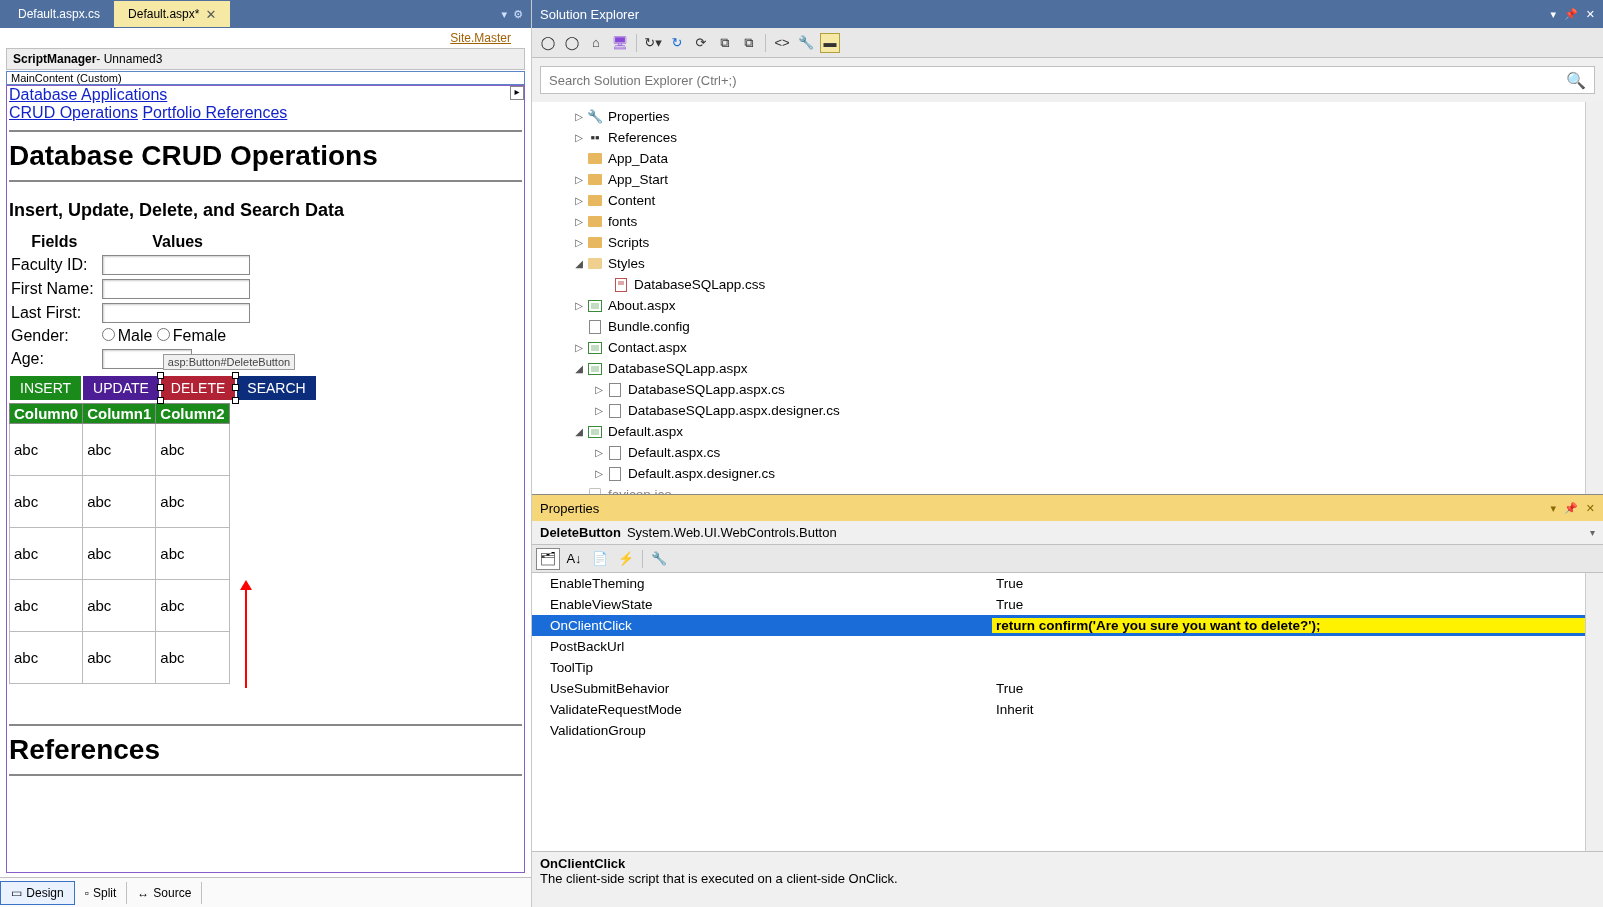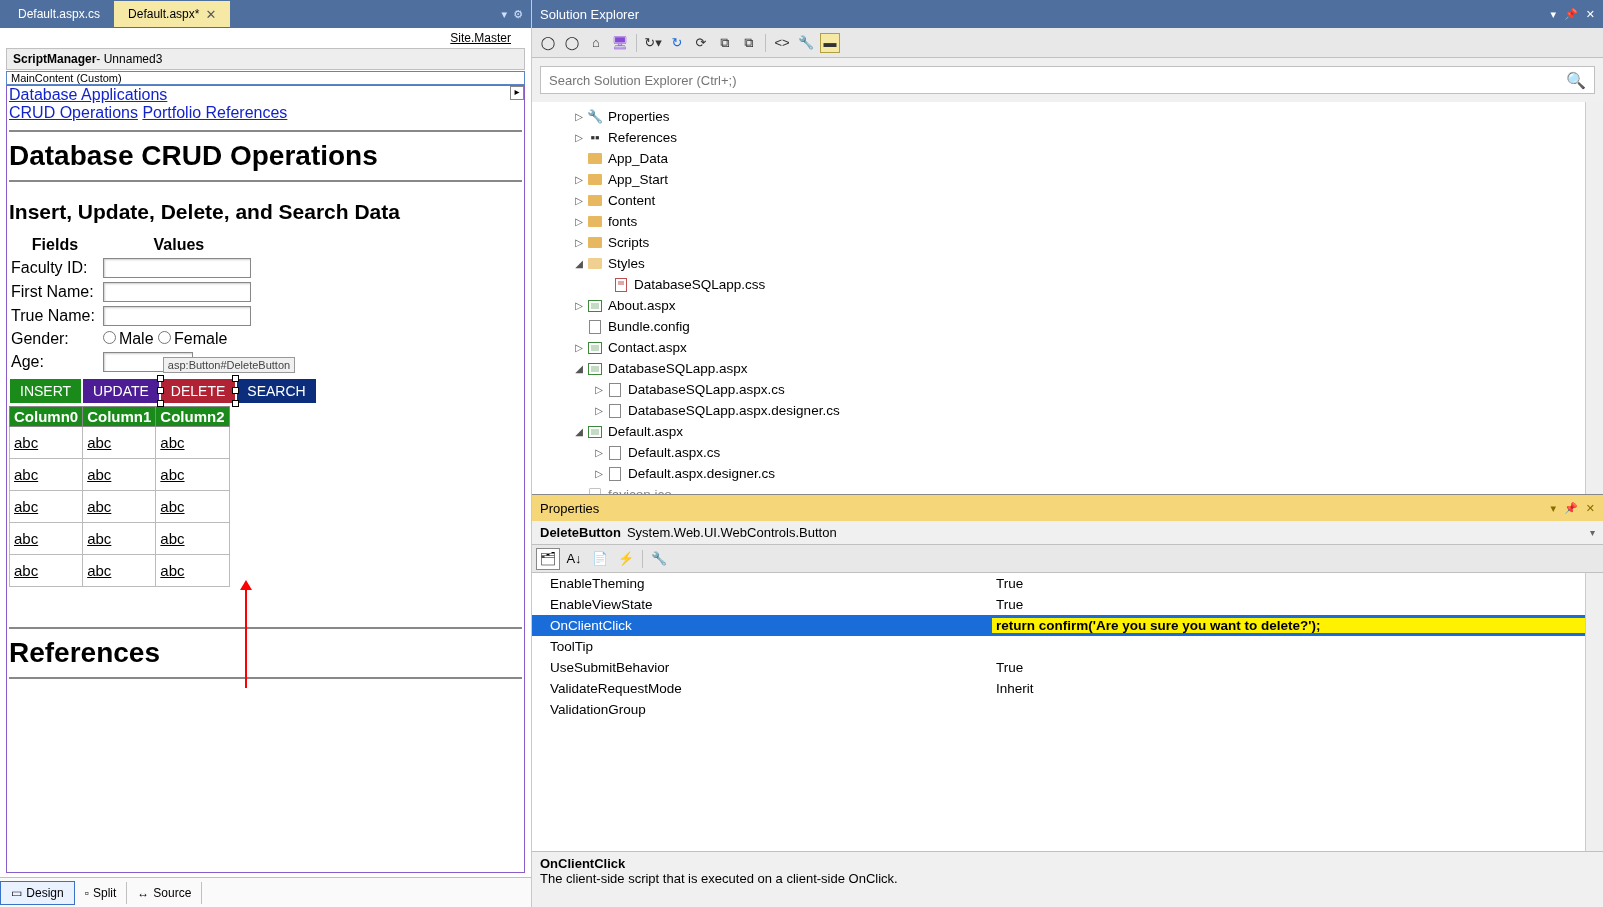--- a/index.html
+++ b/index.html
@@ -10,54 +10,54 @@
 
 .editor-pane { width: 532px; height: 100%; display: flex; flex-direction: column; border-right: 1px solid #c9c9c9; background: #fff; }
 .tab-bar { height: 28px; background: #4f6f9f; display: flex; align-items: center; padding-left: 4px; position: relative; }
 .tab { height: 26px; padding: 0 14px; display: flex; align-items: center; font-size: 12px; color: #fff; background: #4f6f9f; cursor: pointer; }
 .tab.active { background: #f5e9a5; color: #000; }
 .tab .close { margin-left: 6px; font-size: 13px; color: #5a5a5a; }
 .tab-bar-right { margin-left: auto; display: flex; align-items: center; gap: 6px; padding-right: 8px; color: #cfe0ff; font-size: 11px; }
 .tab-bar-right .gear { color: #cfe0ff; }
 
 .sitemaster-row { height: 20px; background: #fff; display: flex; justify-content: flex-end; align-items: center; padding-right: 20px; font-size: 12px; }
-.sitemaster-row a { color: #000000; text-decoration: underline; }
+.sitemaster-row a { color: #a16207; text-decoration: underline; }
 
 .scriptmgr-row { height: 22px; background: #eee; border: 1px solid #c0c0c0; display: flex; align-items: center; font-size: 12px; padding-left: 6px; margin: 0 6px; }
 .scriptmgr-row b { font-weight: bold; }
 
 .maincontent-tag { margin: 1px 6px 0; display: inline-block; background: #fff; border: 1px solid #5a86c8; padding: 0 4px; font-size: 11px; color: #000; }
 
 .design-stage { flex: 1; margin: 0 6px 4px; border: 1px solid #8a5ec9; background: #fff; overflow: hidden; display: flex; flex-direction: column; position: relative; }
 .design-body { padding: 0 2px 2px; font-family: "Times New Roman", serif; font-size: 16px; color: #000; position: relative; }
 .toggle-handle { position: absolute; top: 0; right: 0; width: 14px; height: 14px; border: 1px solid #888; font-size: 10px; line-height: 10px; text-align: center; background: #fff; }
 
 .design-body a { color: #1323cc; text-decoration: underline; }
 .design-body hr { margin: 8px 0; border: none; border-top: 2px solid #888; }
 .design-body h1 { font-size: 28px; font-weight: bold; margin: 6px 0 8px; }
-.design-body h2 { font-size: 21px; font-weight: bold; margin: 18px 0 10px; }
+.design-body h2 { font-size: 18px; font-weight: bold; margin: 18px 0 10px; }
 
 .form-table { border-collapse: collapse; }
 .form-table th { font-weight: bold; text-align: center; padding: 2px 20px; }
 .form-table td { padding: 2px 6px 2px 2px; font-size: 16px; vertical-align: middle; }
 .form-table input[type=text] { width: 148px; height: 20px; border: 1px solid #888; background: #fff; box-shadow: inset 1px 1px 2px rgba(0,0,0,0.2); }
 .form-table input[type=radio] { margin-right: 3px; }
 
 .btn-row { display: flex; gap: 0; margin-top: 4px; position: relative; }
 .vs-btn { border: 1px solid #fff; padding: 4px 10px; font-size: 14px; color: #fff; cursor: pointer; font-family: Arial, sans-serif; text-align: right; }
 .vs-btn.insert { background: #1a8a1a; }
 .vs-btn.update { background: #4c1d95; }
 .vs-btn.delete { background: #b22235; position: relative; }
 .vs-btn.search { background: #0b2d7b; }
 .sel-handle { position: absolute; width: 7px; height: 7px; background: #fff; border: 1px solid #000; }
 .tooltip-tag { position: absolute; top: -22px; left: 2px; border: 1px solid #999; background: #f0f0f0; padding: 1px 4px; font-size: 11px; color: #444; font-family: "Segoe UI", sans-serif; white-space: nowrap; }
 
 .data-grid { border-collapse: collapse; margin-top: 2px; }
 .data-grid th { background: #1a8a1a; color: #fff; border: 1px solid #888; padding: 1px 4px; font-weight: bold; font-size: 15px; }
-.data-grid td { border: 1px solid #bbb; padding: 7px 4px; font-size: 15px; width: 70px; text-decoration: underline; }
+.data-grid td { border: 1px solid #bbb; padding: 17px 4px; font-size: 15px; width: 70px; }
 
 .arrow-annot { position: absolute; left: 238px; top: 502px; width: 2px; height: 100px; background: #ff0000; pointer-events: none; }
 .arrow-annot::before { content: ""; position: absolute; top: -8px; left: -5px; border-left: 6px solid transparent; border-right: 6px solid transparent; border-bottom: 10px solid #ff0000; }
 
 .design-footer { height: 30px; border-top: 1px solid #c0c0c0; display: flex; align-items: center; font-size: 12px; margin-top: auto; background: #fafafa; }
 .design-mode { padding: 4px 10px; border-right: 1px solid #c0c0c0; display: flex; align-items: center; gap: 4px; cursor: pointer; }
 .design-mode.active { border: 1px solid #3a72c8; background: #eaf1ff; }
 
 
 .right-pane { flex: 1; display: flex; flex-direction: column; background: #f0f0f0; }
@@ -169,21 +169,21 @@
           </tr>
           <tr>
                 <td>Faculty ID:</td>
                 <td><input type="text" style=""></td>
               </tr>
           <tr>
                 <td>First Name:</td>
                 <td><input type="text" style=""></td>
               </tr>
           <tr>
-                <td>True Name:</td>
+                <td>Last First:</td>
                 <td><input type="text" style=""></td>
               </tr>
           <tr>
             <td>Gender:</td>
             <td>
               <label><input type="radio" name="g" style=""><span>Male</span></label>
               <label><input type="radio" name="g" style=""><span>Female</span></label>
             </td>
           </tr>
           <tr>
@@ -467,20 +467,24 @@
             </div>
         <div class="prop-row">
               <div class="pname">EnableViewState</div>
               <div class="pval">True</div>
             </div>
         <div class="prop-row selected">
               <div class="pname">OnClientClick</div>
               <div class="pval">return confirm('Are you sure you want to delete?');</div>
             </div>
         <div class="prop-row">
+              <div class="pname">PostBackUrl</div>
+              <div class="pval"></div>
+            </div>
+        <div class="prop-row">
               <div class="pname">ToolTip</div>
               <div class="pval"></div>
             </div>
         <div class="prop-row">
               <div class="pname">UseSubmitBehavior</div>
               <div class="pval">True</div>
             </div>
         <div class="prop-row">
               <div class="pname">ValidateRequestMode</div>
               <div class="pval">Inherit</div>

